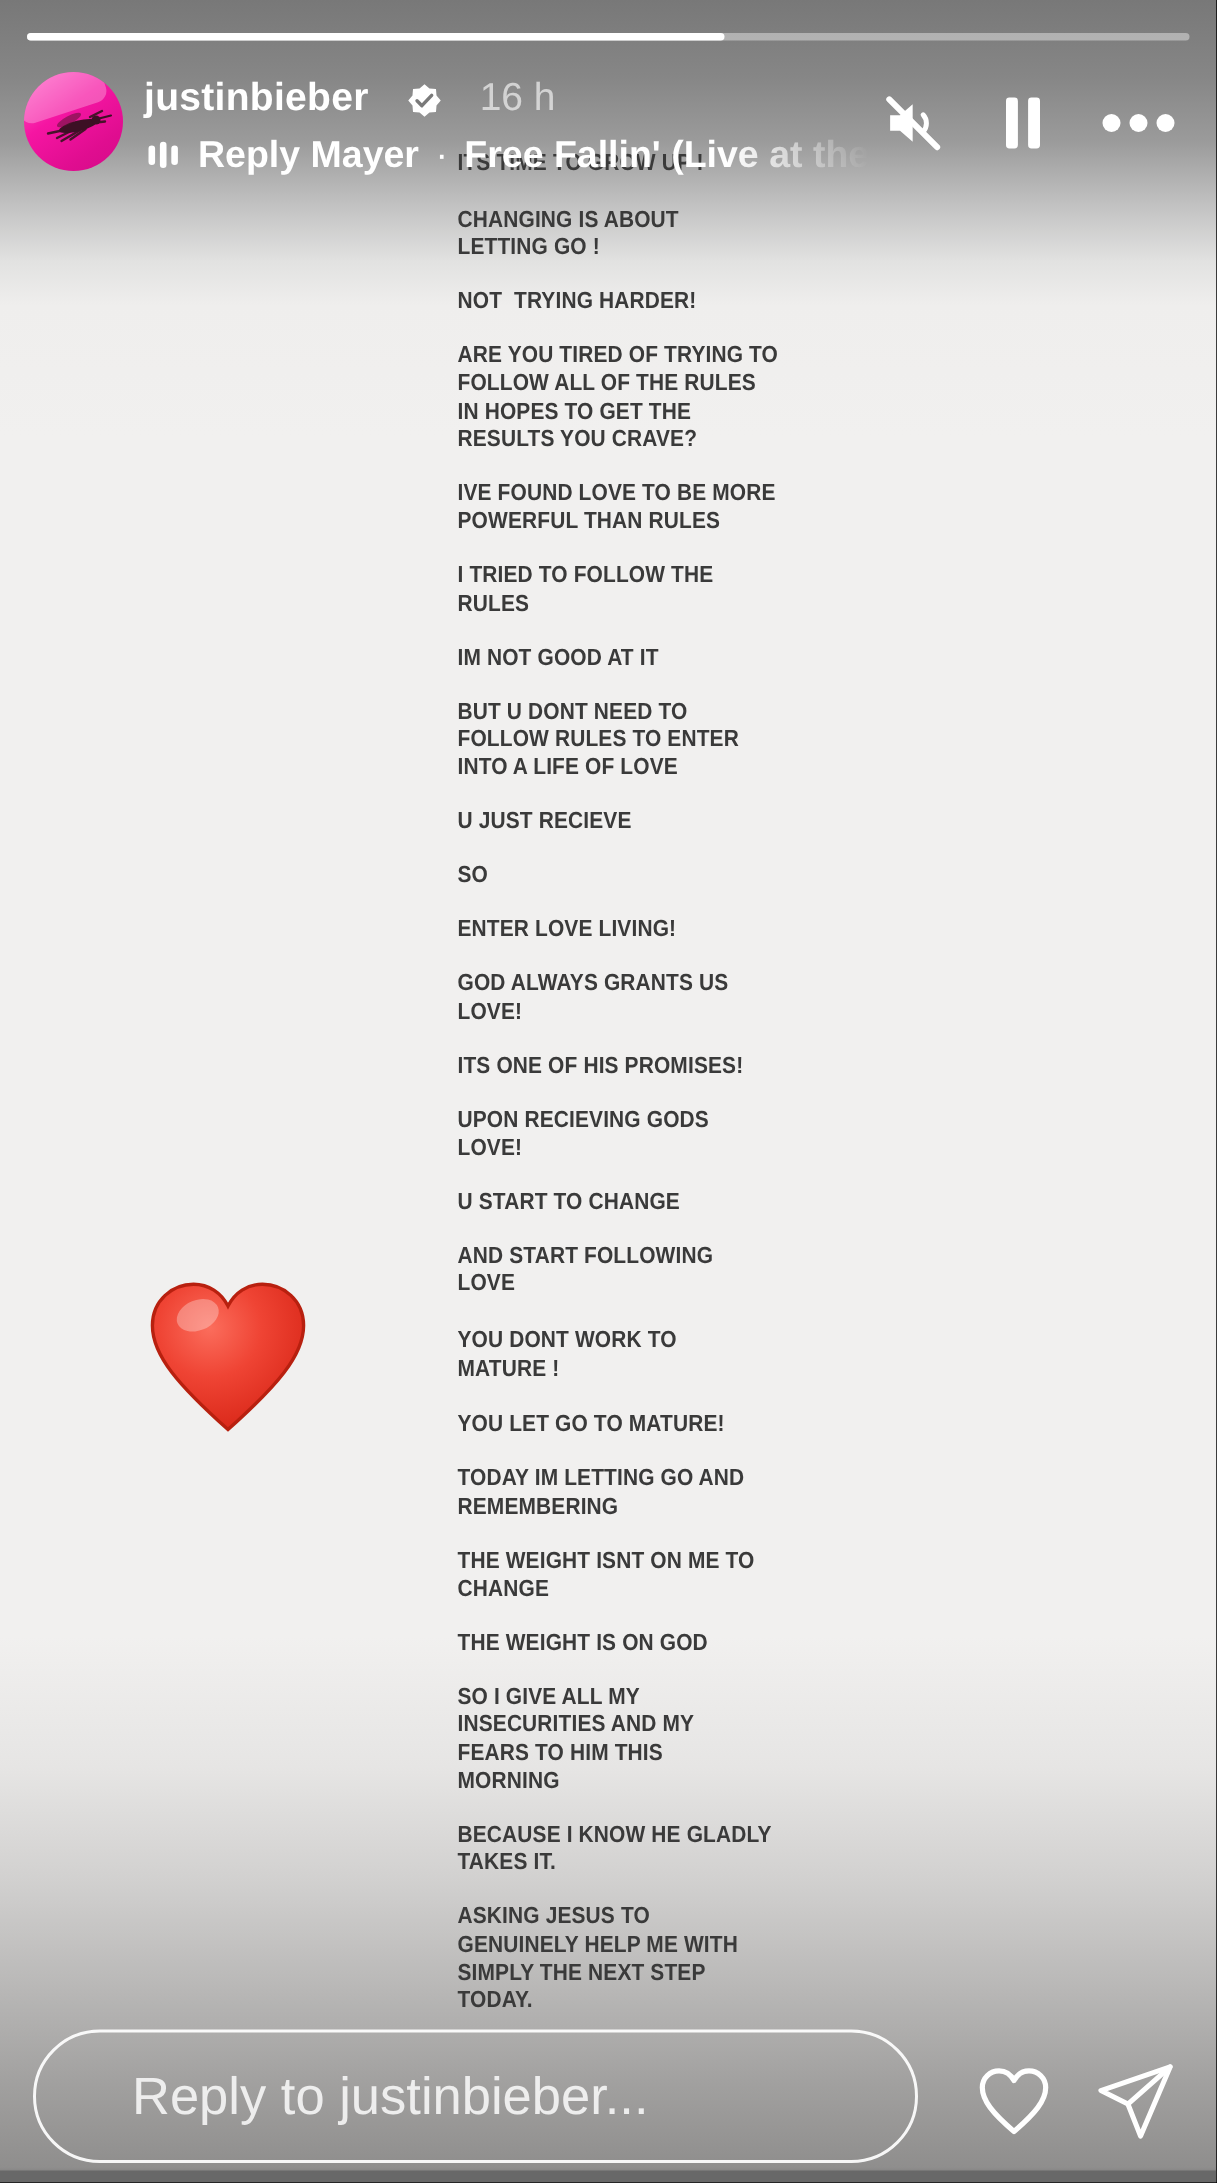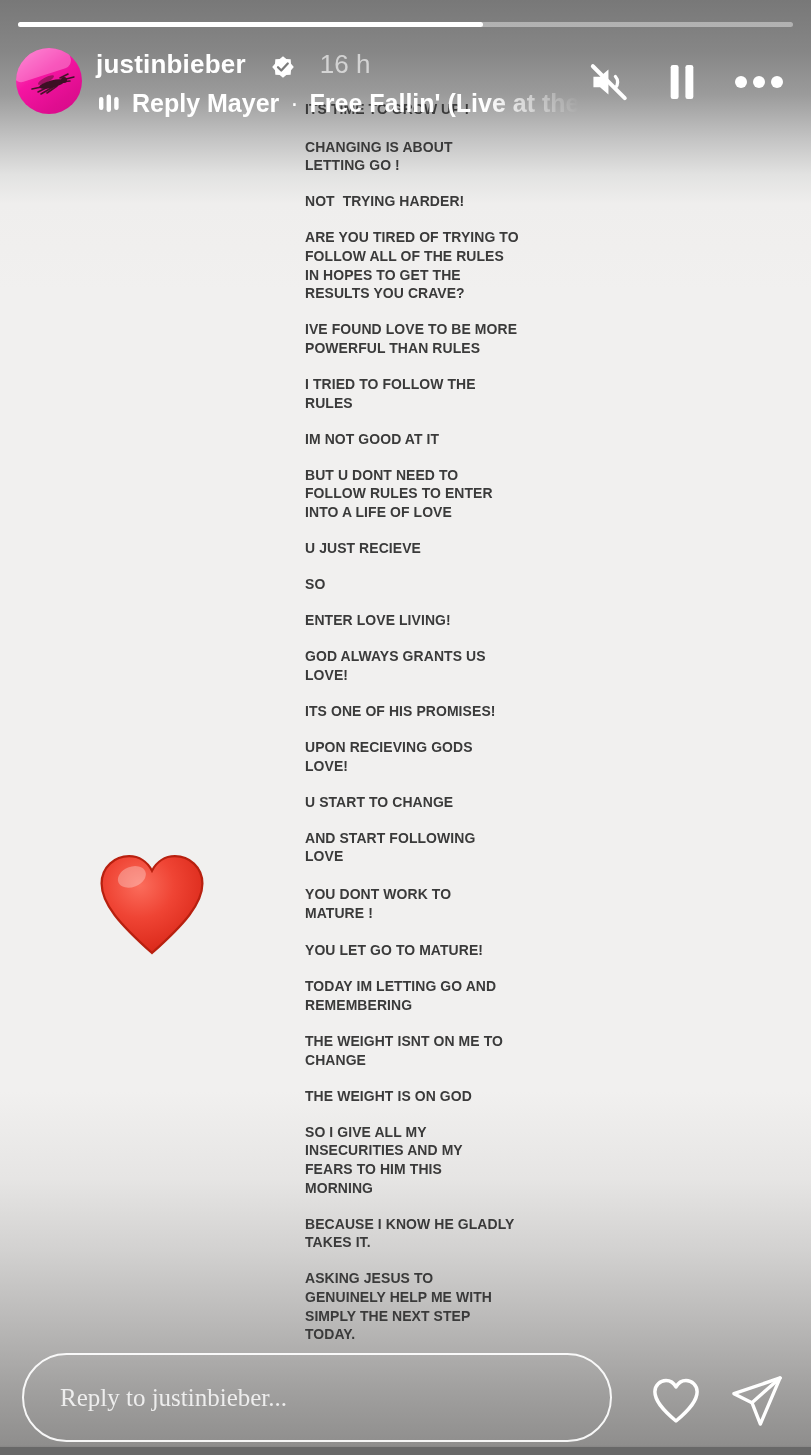--- a/index.html
+++ b/index.html
@@ -59,21 +59,21 @@
 
   
   .heart-sticker{position:absolute;left:96px;top:848px;width:112px;height:116px;z-index:2;}
   .reply-pill{
     position:absolute;left:22px;top:1353px;width:590px;height:89px;
     border:2px solid rgba(255,255,255,0.92);border-radius:45px;background:transparent;z-index:5;
     display:flex;align-items:center;padding:0 34px;
   }
   .reply-input{
     width:100%;background:transparent;border:none;outline:none;
-    color:#fff;font-size:25px;font-family:Liberation Serif, serif;
+    color:#fff;font-size:35px;font-family:Liberation Sans, sans-serif;margin-left:28px;
   }
   .reply-input::placeholder{color:rgba(255,255,255,0.82);opacity:1;}
   .like-button{position:absolute;left:646px;top:1372px;z-index:5;}
   .share-button{position:absolute;left:726px;top:1370px;z-index:5;}
   .bottom-strip{position:absolute;left:0;right:0;bottom:0;height:8px;background:#686868;z-index:4;}
 </style>
 </head>
 <body>
 
 <div id="story-canvas">

